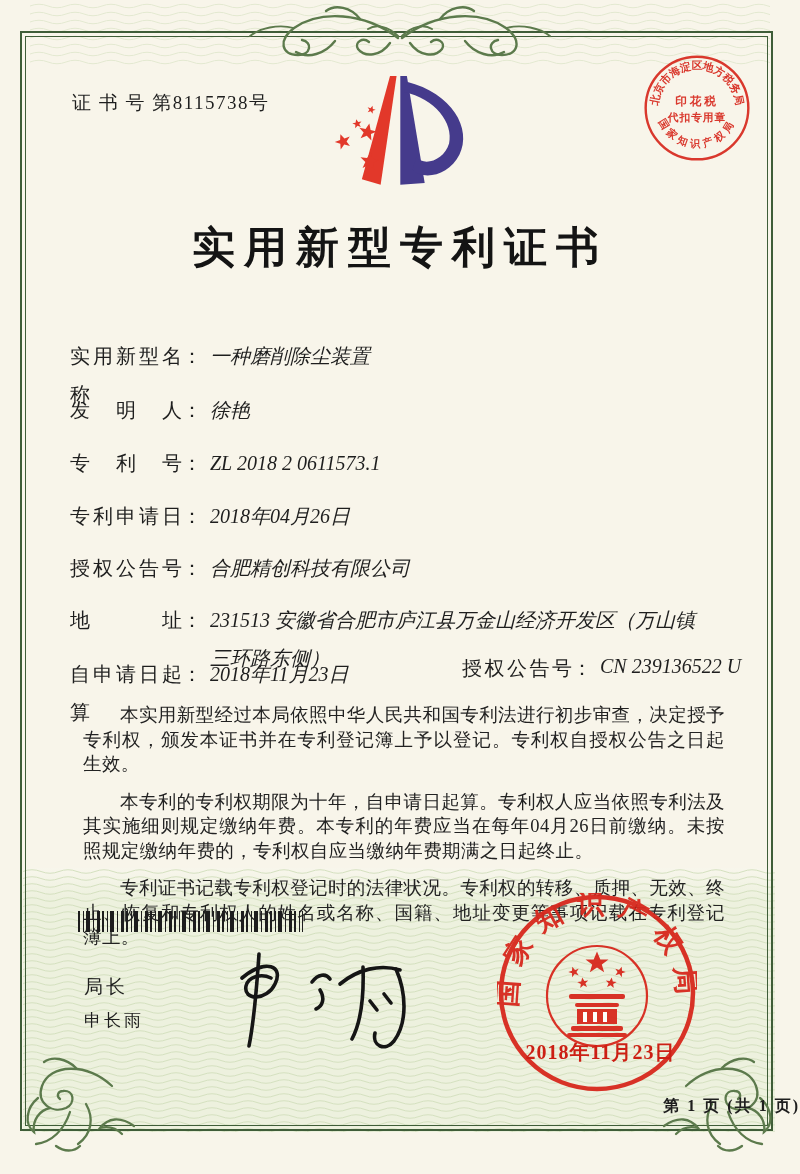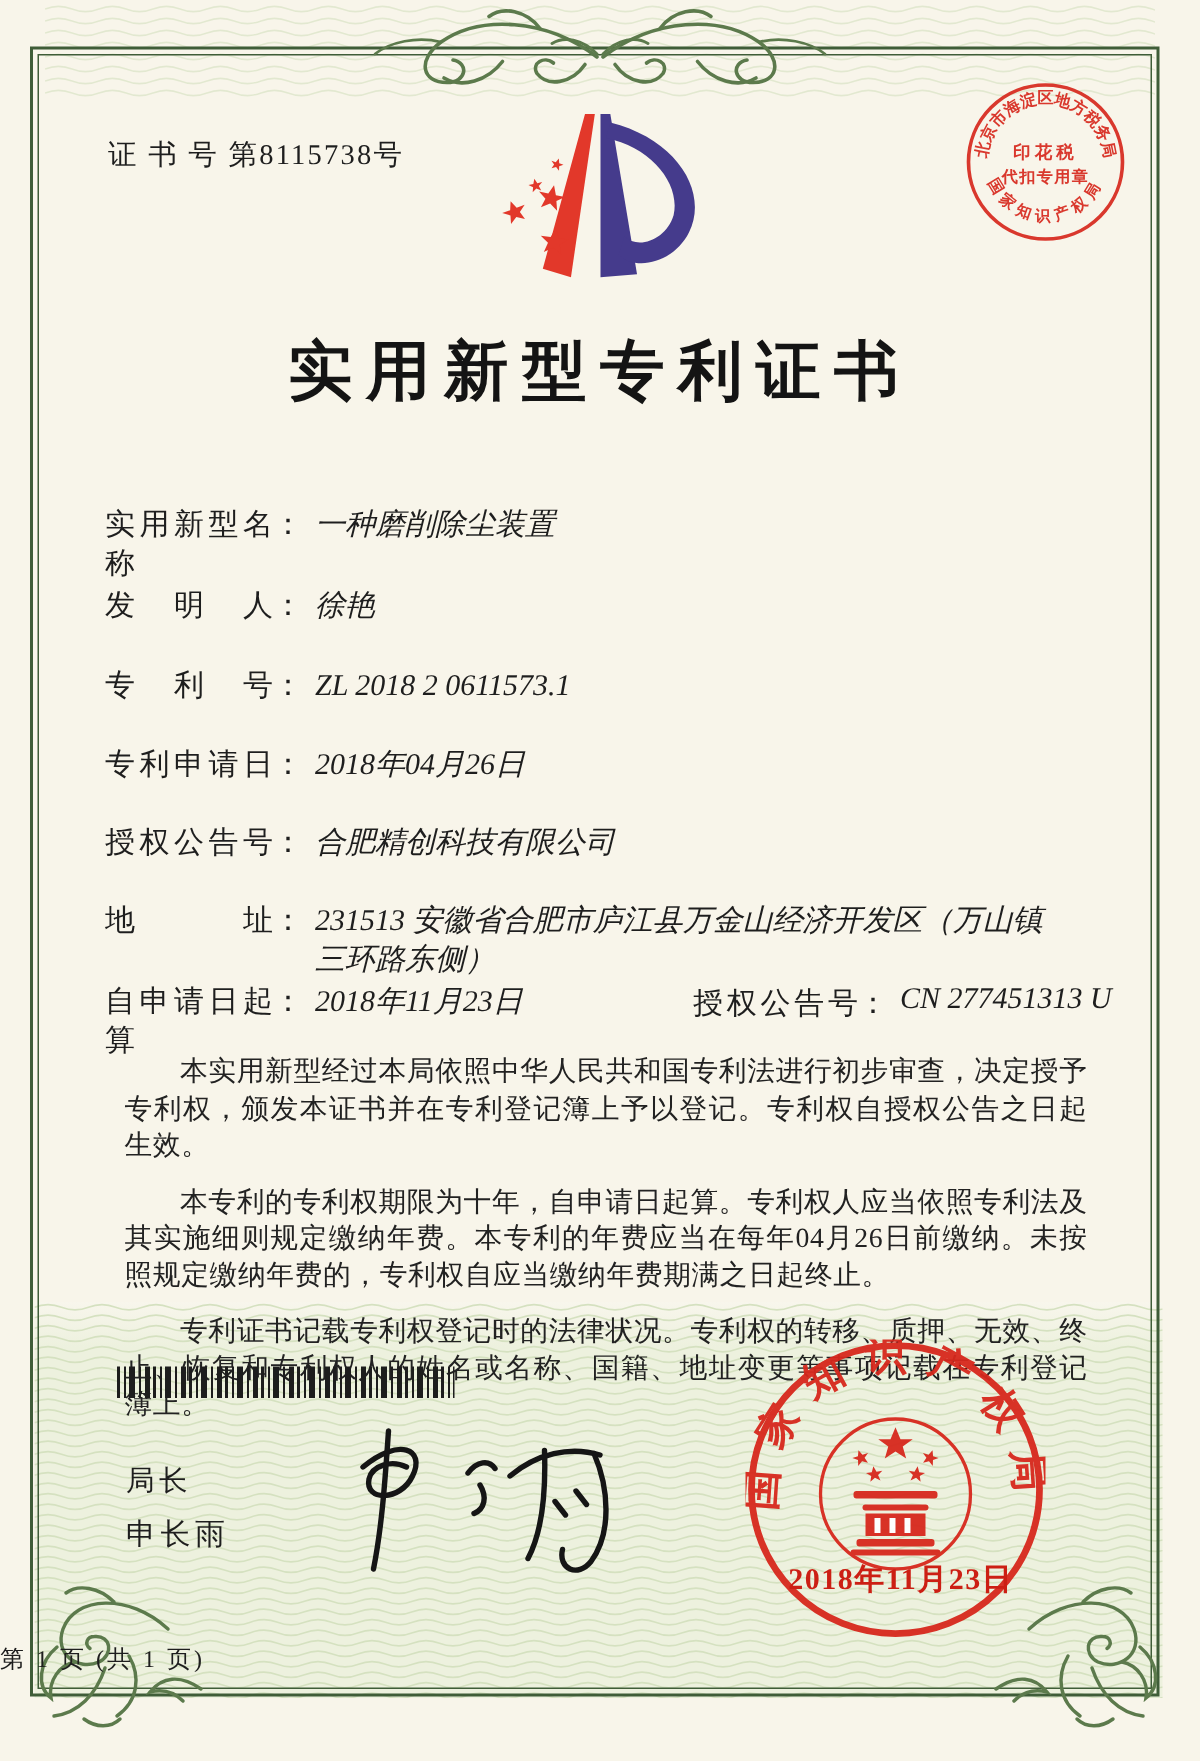--- a/index.html
+++ b/index.html
@@ -27,21 +27,21 @@
     z-index:1;
   }
   .band-bottom svg,.band-top svg{display:block;}
   .band-top{left:30px;top:2px;width:740px;height:66px;opacity:.6;z-index:1;}
   
   .cert-number{left:72px;top:90px;font-size:19px;letter-spacing:1.5px;z-index:3;text-align:right;}
   .title{
     left:0;top:219px;width:100%;text-align:center;
     font-size:43px;font-weight:700;letter-spacing:9px;color:#141414;z-index:3;
   }
-  .field-row{left:70px;z-index:3;display:flex;align-items:flex-start;font-size:20px;line-height:26px;}
+  .field-row{left:70px;z-index:3;display:flex;align-items:flex-start;font-size:20px;line-height:38px;}
   .field-label{
     display:inline-block;width:112px;
     text-align:justify;text-align-last:justify;text-justify:distribute;
   }
   .field-colon{margin-right:8px;}
   .field-value{white-space:pre-wrap;font-style:italic;}
   .addr-value{width:498px;}
   .grant-no{left:462px;top:655px;z-index:3;display:flex;font-size:20px;}
   .grant-no .field-label{width:110px;}
   .paragraphs{left:70px;top:690px;width:668px;z-index:3;}
@@ -53,28 +53,28 @@
     left:78px;top:911px;width:225px;height:21px;z-index:3;
     background:repeating-linear-gradient(90deg,
       #1d1d1d 0 2px,transparent 2px 5px,
       #1d1d1d 5px 6px,transparent 6px 8px,
       #1d1d1d 8px 12px,transparent 12px 15px,
       #1d1d1d 15px 16px,transparent 16px 19px,
       #1d1d1d 19px 22px,transparent 22px 24px);
   }
   .director-title{left:84px;top:974px;font-size:19px;letter-spacing:3px;z-index:3;
     font-family:"Liberation Sans","DejaVu Sans",sans-serif;}
-  .director-name{left:84px;top:1009px;font-size:20px;letter-spacing:3px;z-index:3;
+  .director-name{left:84px;top:1009px;font-size:17px;letter-spacing:3px;z-index:3;
     font-family:"Liberation Sans","DejaVu Sans",sans-serif;}
   .signature{left:212px;top:946px;z-index:4;}
   .seal-date{
     left:503px;top:1039px;width:195px;text-align:center;z-index:5;
     font-size:20px;font-weight:700;color:var(--date_red,#cc1f14);letter-spacing:1px;
   }
-  .page-footer{left:0;top:1096px;width:100%;text-align:left;font-size:16px;letter-spacing:2px;z-index:3;}
+  .page-footer{left:0;top:1096px;width:100%;text-align:right;font-size:16px;letter-spacing:2px;z-index:3;font-weight:bold;}
   .logo{left:330px;top:70px;z-index:3;}
   .tax-seal{left:641px;top:52px;z-index:4;opacity:.92;}
   .cnipa-seal{left:497px;top:893px;z-index:4;opacity:.95;}
   .flourish{left:238px;top:2px;z-index:3;}
   .corner{z-index:3;}
   .corner-left{left:16px;top:1056px;}
   .corner-right{left:662px;top:1056px;}
   svg text{font-family:"Liberation Serif","DejaVu Serif",serif;}
 </style>
 </head>
@@ -231,21 +231,21 @@
     <span class="field-value addr-value">231513 安徽省合肥市庐江县万金山经济开发区（万山镇三环路东侧）</span>
 </div>
 <div class="abs field-row" style="top:655px">
   <span class="field-label">自申请日起算</span>
     <span class="field-colon">：</span>
     <span class="field-value">2018年11月23日</span>
 </div>
 <div class="abs grant-no">
   <span class="field-label">授权公告号</span>
     <span class="field-colon">：</span>
-    <span class="field-value">CN 277451313 U</span>
+    <span class="field-value">CN 239136522 U</span>
 </div>
 
 <div class="abs paragraphs">
   <p>本实用新型经过本局依照中华人民共和国专利法进行初步审查，决定授予专利权，颁发本证书并在专利登记簿上予以登记。专利权自授权公告之日起生效。</p>
   <p>本专利的专利权期限为十年，自申请日起算。专利权人应当依照专利法及其实施细则规定缴纳年费。本专利的年费应当在每年04月26日前缴纳。未按照规定缴纳年费的，专利权自应当缴纳年费期满之日起终止。</p>
   <p>专利证书记载专利权登记时的法律状况。专利权的转移、质押、无效、终止、恢复和专利权人的姓名或名称、国籍、地址变更等事项记载在专利登记簿上。</p>
 </div>
 
 <div class="abs barcode"></div>
 

